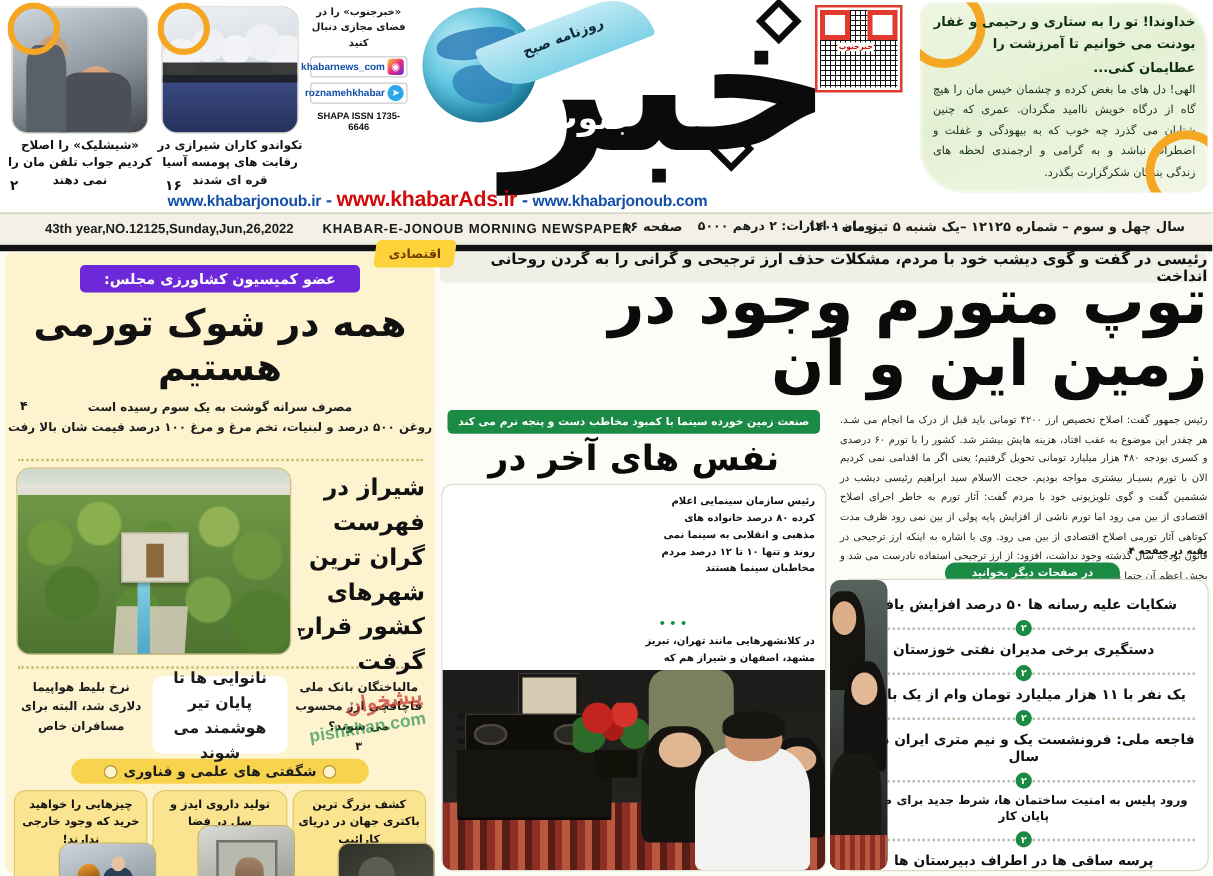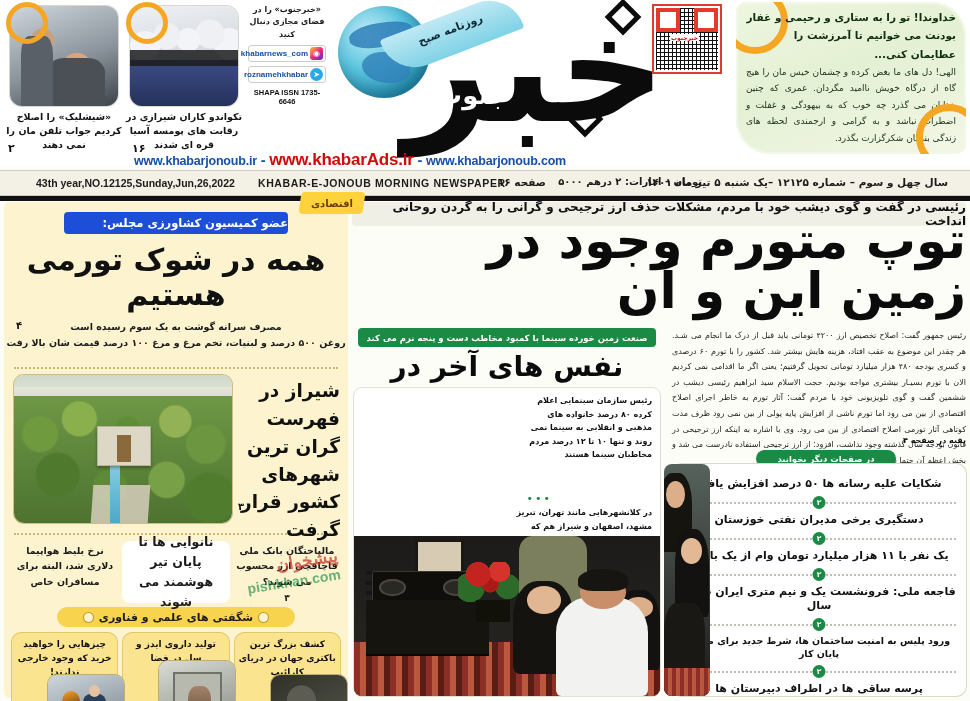--- a/index.html
+++ b/index.html
@@ -135,22 +135,22 @@
   
   .leftcol { position:absolute; left:4px; top:202px; width:344px; height:496px;
      background:#fdf4cf; border-radius:6px; }
 
   .tab-econ { position:absolute; left:296px; top:-10px; width:64px; height:22px;
      background:#fdd23a; border-radius:4px; transform:skewX(-8deg);
      display:flex; align-items:center; justify-content:center; z-index:5; }
   .tab-econ span { font-size:10px; font-weight:bold; color:#6b3d00;
      transform:skewX(8deg); }
 
-  .pill-dark { margin:10px auto 0; width:224px; height:22px; background:#1d4ed8;
-     border-radius:4px; display:flex; align-items:center; justify-content:flex-start; }
+  .pill-dark { margin:10px auto 0; width:224px; height:22px; background:#6d28d9;
+     border-radius:4px; display:flex; align-items:center; justify-content:center; }
   .pill-dark span { font-size:11.5px; font-weight:bold; color:#fff; }
 
   .h-left { text-align:center; font-size:30px; font-weight:bold; color:#111;
      margin-top:8px; letter-spacing:-.5px; }
   .sub-left { text-align:center; font-size:9.5px; font-weight:bold; color:#1b1b1b;
      margin-top:7px; line-height:1.7; }
   .sub-left2 { text-align:center; font-size:9.5px; font-weight:bold; color:#1b1b1b;
      line-height:1.7; }
   .pg-left { position:absolute; left:12px; top:118px; font-size:10px;
      font-weight:bold; color:#111; }

